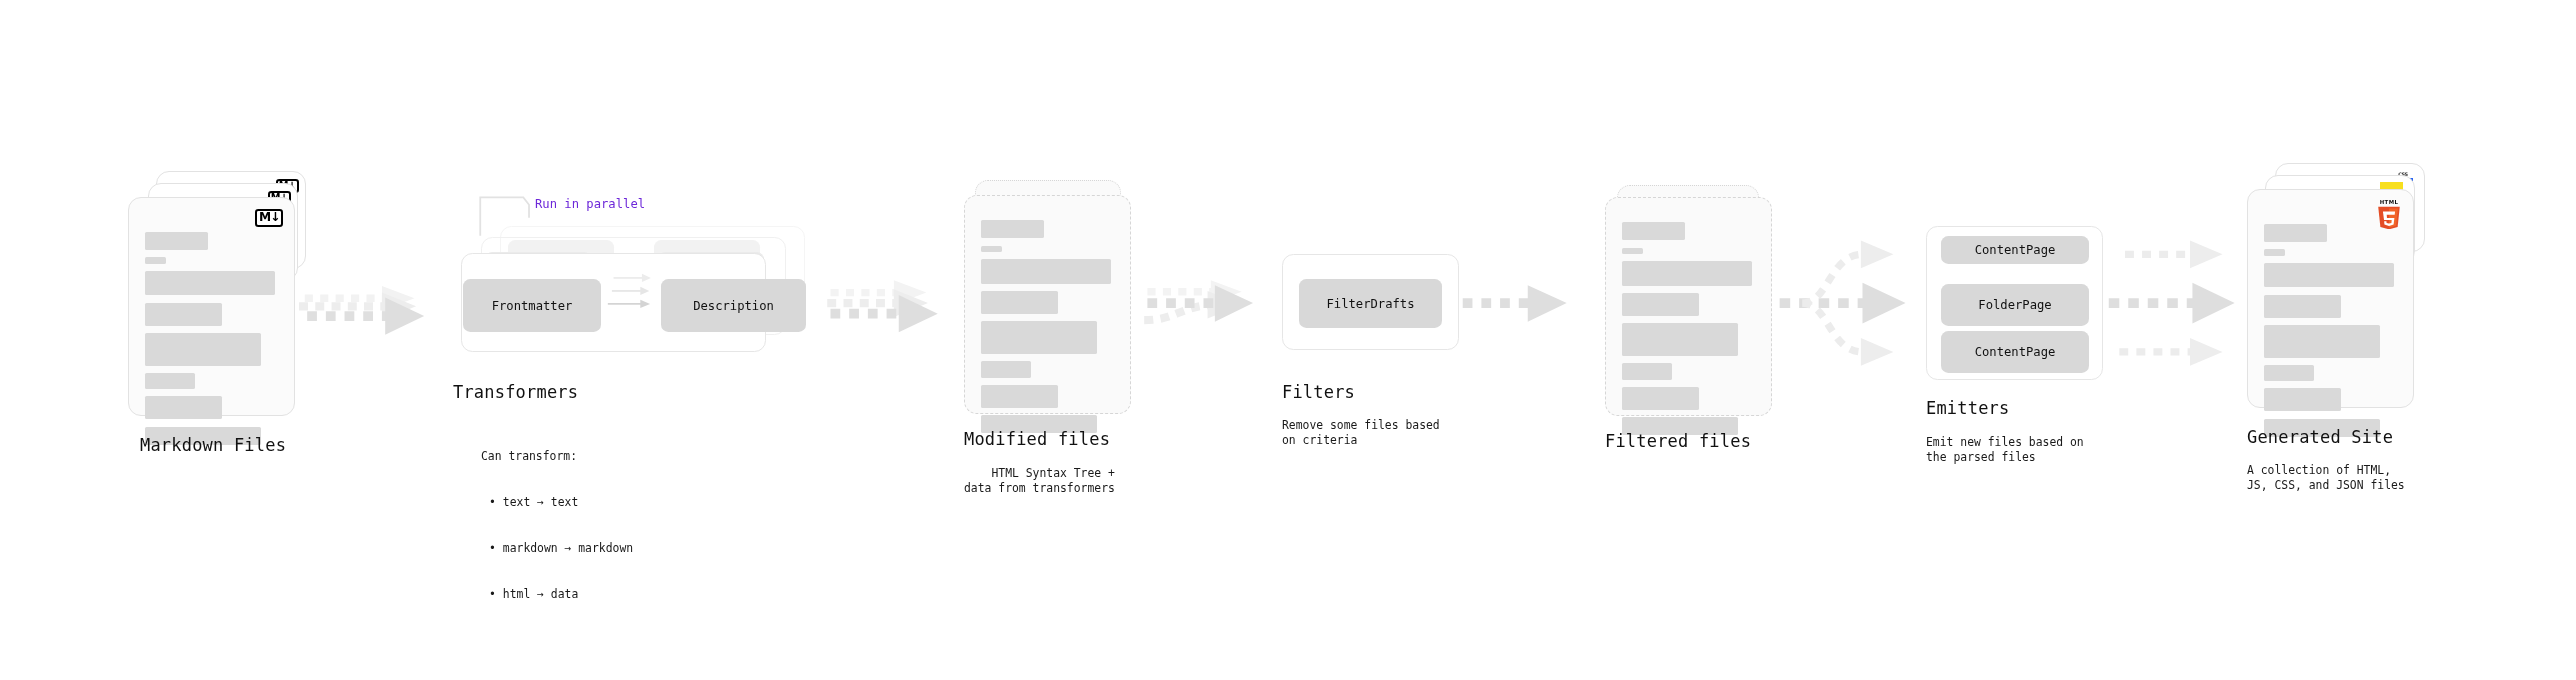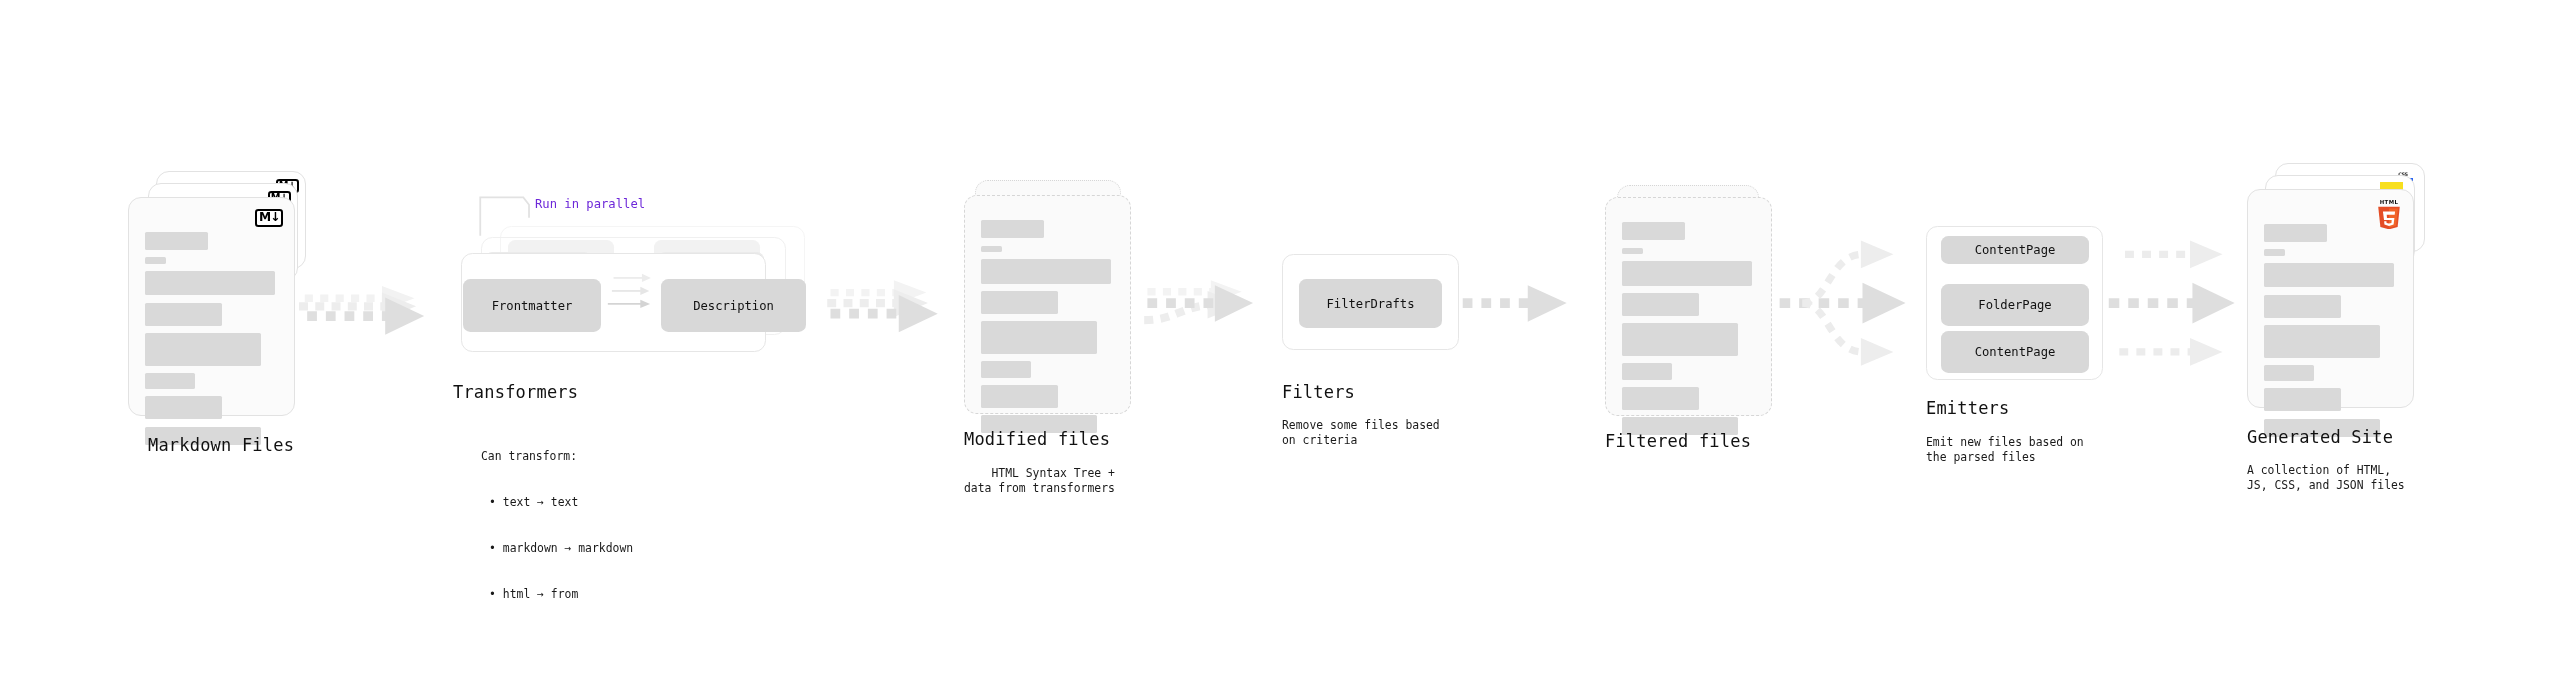--- a/index.html
+++ b/index.html
@@ -216,21 +216,21 @@
         <div class="doc-line" style="width:21px;  height:6.5px;"></div>
         <div class="doc-line" style="width:130px; height:24.4px;"></div>
         <div class="doc-line" style="width:77px;  height:23px;"></div>
         <div class="doc-line" style="width:116px; height:32.5px;"></div>
         <div class="doc-line" style="width:50px;  height:16.3px;"></div>
         <div class="doc-line" style="width:77px;  height:23px;"></div>
         <div class="doc-line" style="width:116px; height:18px;"></div>
       </div>
     </div>
 
-    <div class="caption-title" style="left:128px; top:435px;padding-left:20px;">Markdown Files</div>
+    <div class="caption-title" style="left:120px; top:435px;padding-left:20px;">Markdown Files</div>
   </div>
 
   <div>
 
     <div class="run-parallel" style="left:535px; top:197px;">Run in parallel</div>
 
     <div class="group-box fainter" style="left:500px; top:226px; width:305px; height:98px;"></div>
     <div class="group-box faint" style="left:481px; top:237px; width:305px; height:98px;"></div>
 
     <div class="pill fainter" style="left:508px; top:240px; width:106px; height:54px;"></div>
@@ -257,21 +257,21 @@
     <div class="pill" style="left:661px; top:279px; width:145px; height:53px;">
       <span>Description</span>
     </div>
 
     <div class="caption-title" style="left:453px; top:382px;">Transformers</div>
 
     <div class="caption-sub" style="left:453px; top:418px;">
       <div class="bullet-line">Can transform:</div>
       <div class="bullet-line" style="padding-left:8.1px;">• text → text</div>
       <div class="bullet-line" style="padding-left:8.1px;">• markdown → markdown</div>
-      <div class="bullet-line" style="padding-left:8.1px;">• html → from</div>
+      <div class="bullet-line" style="padding-left:8.1px;">• html → data</div>
     </div>
   </div>
 
   <div class="doc-stack">
     <div class="doc-card dotted" style="left:975px; top:180px; width:146px; height:73px;"></div>
     <div class="doc-card dashed" style="left:964px; top:195px; width:167px; height:219px;">
       <div class="doc-lines" style="top:24.4px;">
         <div class="doc-line" style="width:63px;  height:18px;"></div>
         <div class="doc-line" style="width:21px;  height:6.5px;"></div>
         <div class="doc-line" style="width:130px; height:24.4px;"></div>

